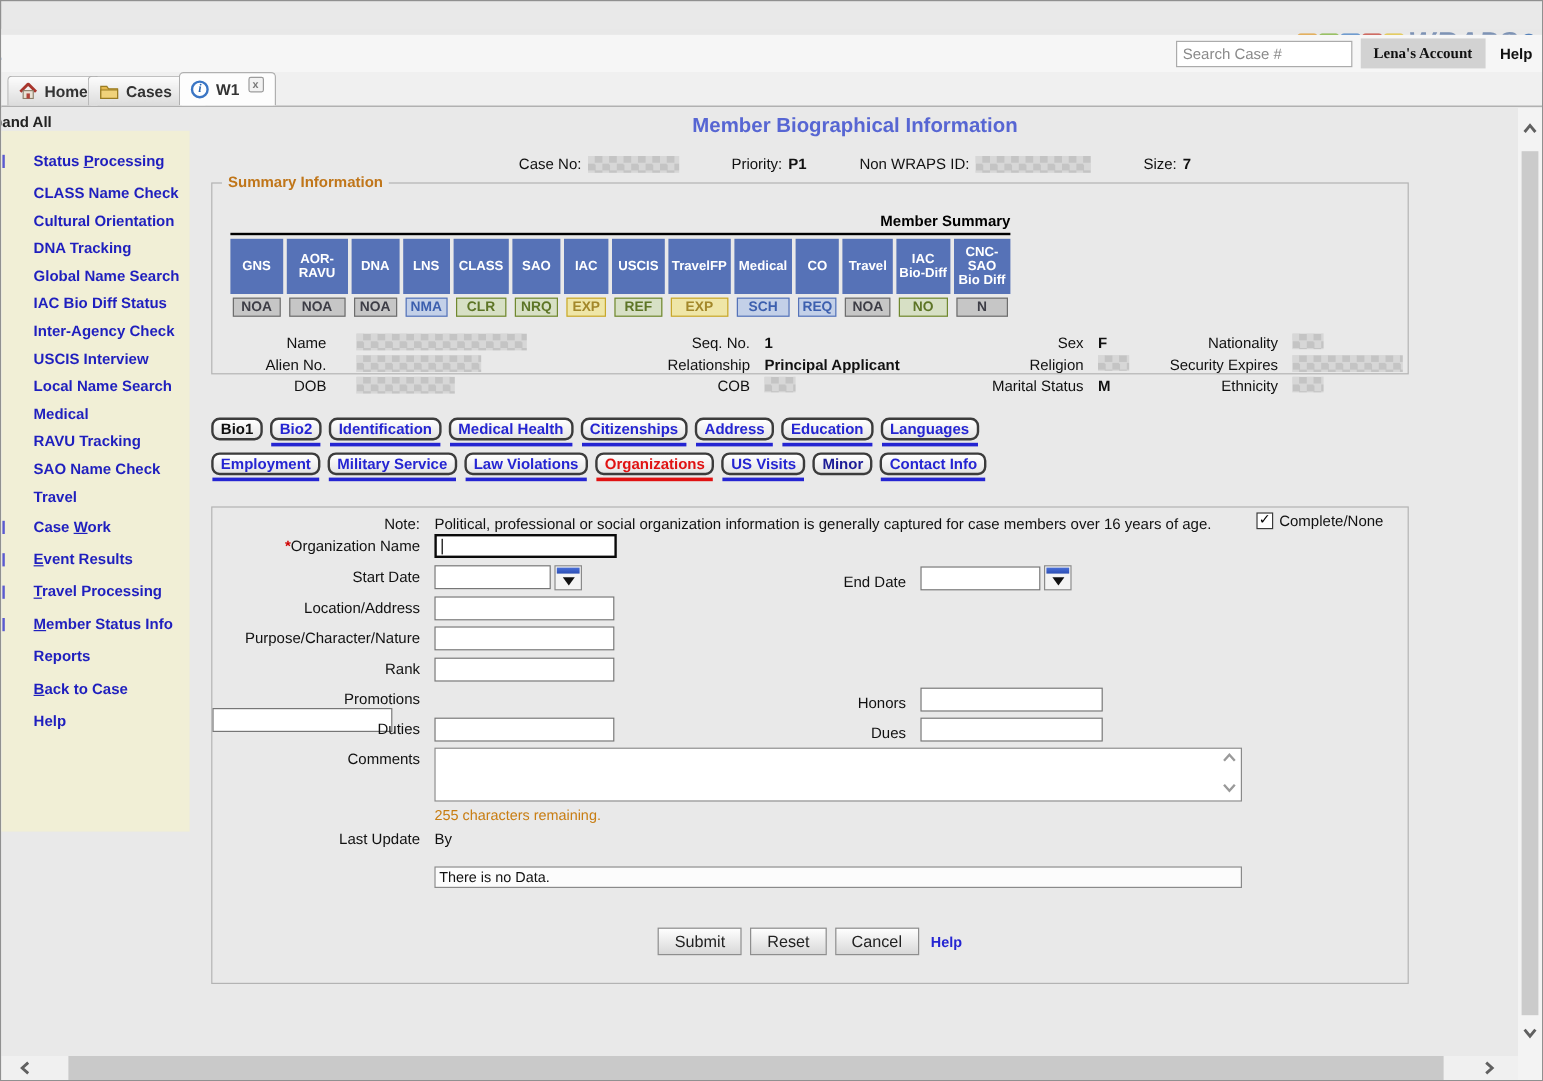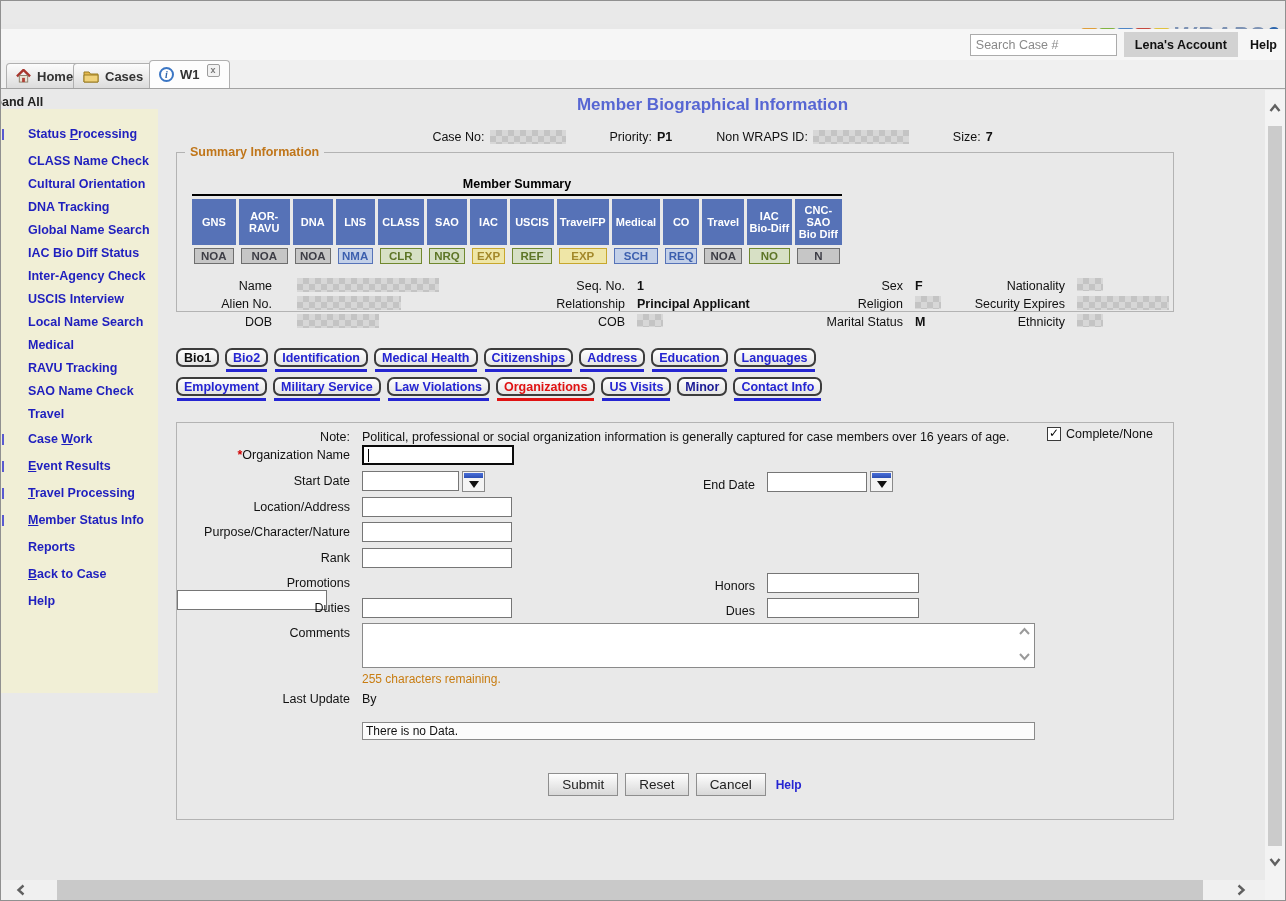--- a/index.html
+++ b/index.html
@@ -19,21 +19,21 @@
                 text-shadow:0 1px 0 #fff; line-height:20px;text-decoration:underline;}
   .logo .digit { font-size:23px; font-weight:800; font-style:italic; color:#2e66ac; margin-left:1px; line-height:20px;}
 
   
   .utilitybar { position:absolute; top:28px; left:0; right:0; height:31px; background:#f6f6f6;
                 display:flex; align-items:center; justify-content:flex-end; padding-right:8px; }
   .search-box { width:147px; height:22px; border:1px solid #ababab; background:#fff; font-size:12.5px;
                 color:#444; padding:0 5px; margin-right:7px; }
   .search-box::placeholder { color:#8a8a8a; }
   .account-btn { background:#d2d2d2; height:25px; display:flex; align-items:center; padding:0 11px;
-                 font-size:12.5px; font-weight:600; color:#111; cursor:default; }
+                 font-size:12.5px; font-weight:600; color:#111; cursor:default;font-family:Liberation Serif, serif; }
   .help-top { font-size:12.5px; font-weight:600; color:#111; margin-left:12px; cursor:default; }
 
   
   .tabstrip { position:absolute; top:59px; left:0; right:0; height:29px; background:#f0f0f0;
               border-bottom:1px solid #a2a2a2; }
   .tab { position:absolute; bottom:0; height:25px; display:flex; align-items:center; padding:0 9px;
          border:1px solid #b0b0b0; border-bottom:none; border-radius:4px 4px 0 0;
          background:linear-gradient(#fcfcfc,#dcdcdc); font-size:13px; font-weight:600; color:#333; cursor:default;}
   .tab.active { height:28px; background:#fdfdfd; z-index:2; }
   .tab .ticon { margin-right:6px; display:flex; }
@@ -69,21 +69,21 @@
 
   
   .panel { position:absolute; left:18px; width:998px; border:1px solid #b3b3b3; }
   .panel-legend { position:absolute; top:-8px; left:8px; background:#e9e9e9; padding:0 5px;
                   font-size:12.5px; font-weight:bold; color:#c0761a; }
   .summary-panel { top:62px; height:160px; }
   .form-panel { top:332px; height:398px; font-size:12.5px; color:#111; }
 
   
   .ms-table { position:absolute; left:15px; top:24px; width:650px; }
-  .ms-title { text-align:center; font-size:12.5px; font-weight:bold; color:#000;
+  .ms-title { text-align:right; font-size:12.5px; font-weight:bold; color:#000;
               border-bottom:2px solid #000; padding-bottom:3px; margin-bottom:3px; }
   .ms-cols { display:flex; gap:3px; }
   .ms-col { display:flex; flex-direction:column; }
   .ms-head { background:#5672b7; color:#fff; font-size:11px; font-weight:bold; text-align:center;
              height:46px; display:flex; align-items:center; justify-content:center; padding:0 2px; line-height:12px;}
   .ms-status { margin:3px 2px 0 2px; height:16px; font-size:11.5px; font-weight:bold; text-align:center;
                line-height:14px; border:1px solid #666; }
   .st-gray   { background:#c6c6c6; border-color:#6e6e6e; color:#3d3d46; }
   .st-blue   { background:#c3d0e8; border-color:#5673b8; color:#3c5fae; }
   .st-green  { background:#d7e0c5; border-color:#70882f; color:#5d7526; }

